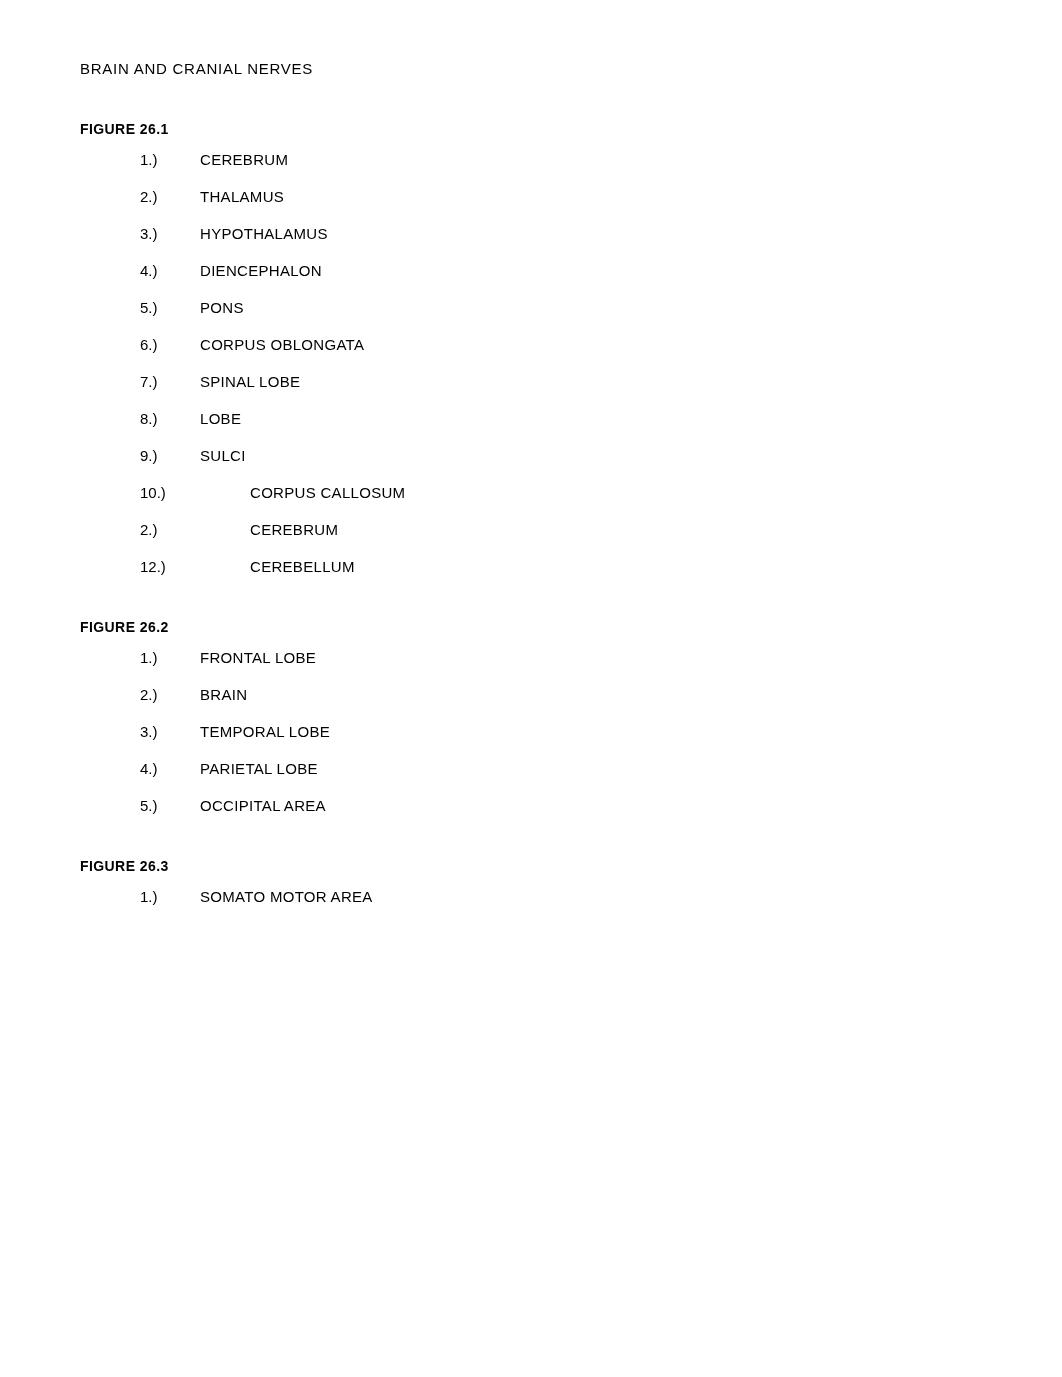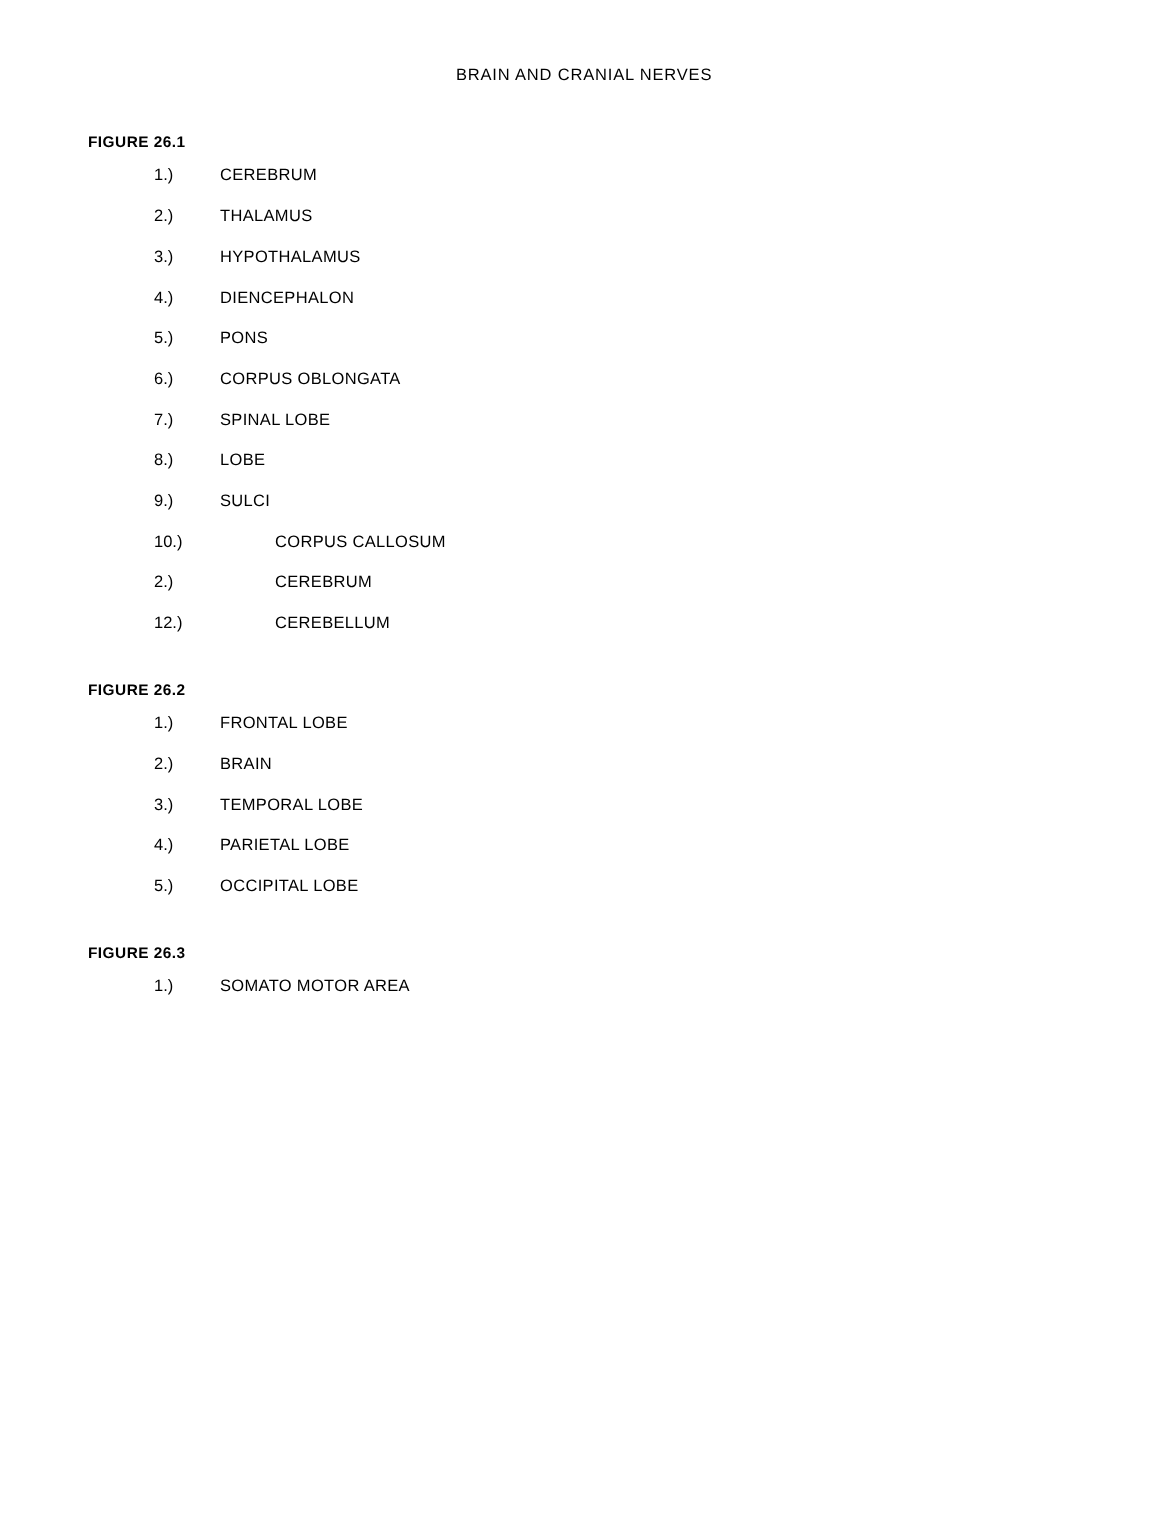--- a/index.html
+++ b/index.html
@@ -12,21 +12,20 @@
       background: #ffffff;
       font-family: Arial, Helvetica, sans-serif;
       font-size: 15px;
       color: #000000;
       width: 1062px;
       min-height: 1377px;
       padding: 60px 80px;
     }
 
     .page-title {
-      text-align: center;
       font-size: 15px;
       font-weight: normal;
       letter-spacing: 0.05em;
       margin-bottom: 36px;
     }
 
     .figure-label {
       font-size: 14px;
       font-weight: bold;
       letter-spacing: 0.03em;
@@ -132,21 +131,21 @@
       <li>
         <span class="item-num">3.)</span>
         <span class="item-label">TEMPORAL LOBE</span>
       </li>
       <li>
         <span class="item-num">4.)</span>
         <span class="item-label">PARIETAL LOBE</span>
       </li>
       <li>
         <span class="item-num">5.)</span>
-        <span class="item-label">OCCIPITAL LOBE</span>
+        <span class="item-label">OCCIPITAL AREA</span>
       </li>
     </ul>
     <div class="figure-label">FIGURE 26.3</div>
     <ul class="items-list">
       <li>
         <span class="item-num">1.)</span>
         <span class="item-label">SOMATO MOTOR AREA</span>
       </li>
     </ul>
   </div>

